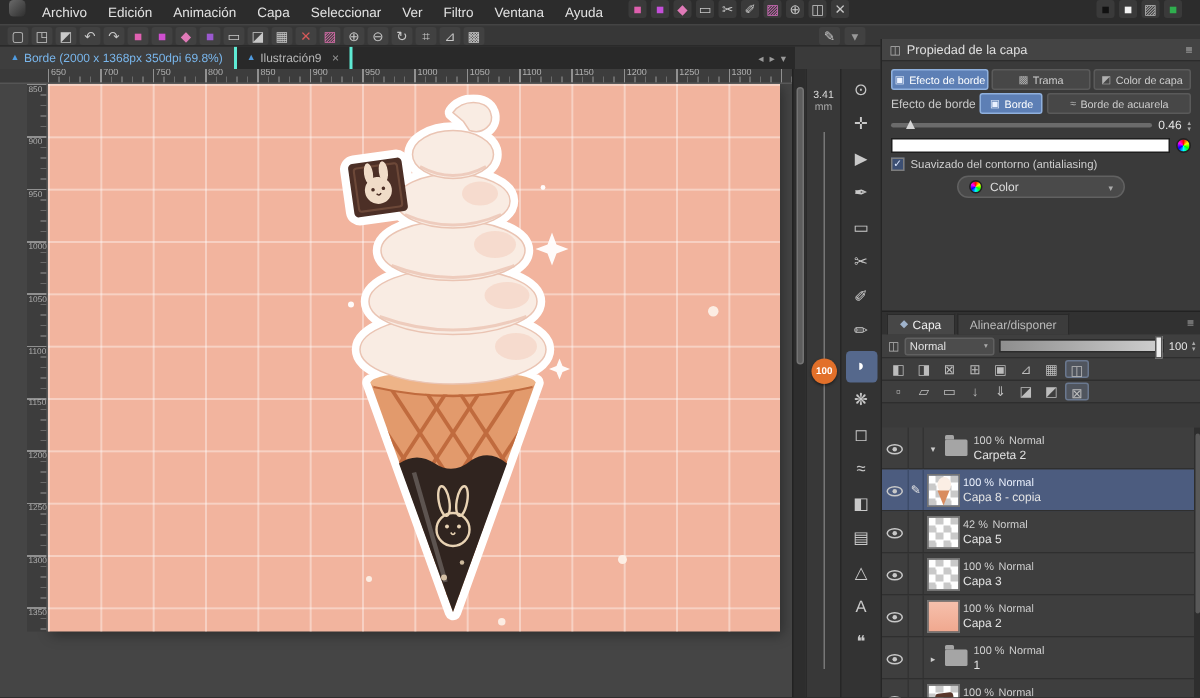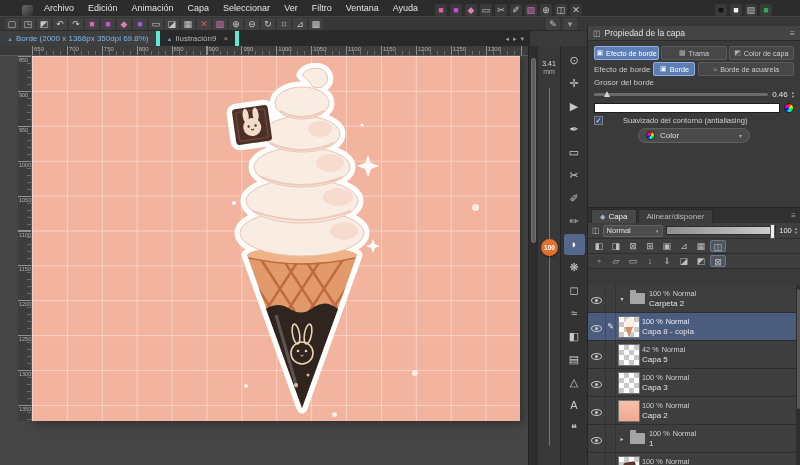--- a/index.html
+++ b/index.html
@@ -1,34 +1,34 @@
 <!DOCTYPE html>
 <html><head>
 <meta charset="utf-8">
 <style>
   html,body{margin:0;padding:0;background:#1e1e1e;font-family:"Liberation Sans",sans-serif;}
   .app{position:relative;width:800px;height:465px;background:#3a3a3a;overflow:hidden;color:#ddd;}
   .app *{box-sizing:border-box;}
 
   
-  .menubar{position:absolute;left:0;top:0;right:0;height:16px;background:#2c2c2c;display:flex;align-items:flex-end;padding:0 22px;z-index:30;}
+  .menubar{position:absolute;left:0;top:0;right:0;height:16px;background:#2c2c2c;display:flex;align-items:flex-start;padding:0 6px;z-index:30;}
   .applogo{width:11px;height:11px;border-radius:3px;background:linear-gradient(135deg,#6a6a6a,#2f2f2f);margin-right:4px;flex:none;}
   .menu-item{padding:0 7px;font-size:9px;color:#e2e2e2;line-height:16px;white-space:nowrap;}
   .mbcluster{display:flex;gap:3px;align-items:center;margin-left:10px;}
   .mbcluster.far{margin-left:auto;margin-right:6px;}
   .mbicon{width:12px;height:12px;font-size:9px;line-height:12px;text-align:center;background:#3a3a3a;border-radius:2px;color:#c5c5c5;}
 
   
   .toolbar2{position:absolute;left:0;top:16px;right:0;height:15px;background:#373737;border-top:1px solid #444;border-bottom:1px solid #2a2a2a;display:flex;align-items:center;gap:2px;padding:0 5px;z-index:20;}
   .tbicon{width:14px;height:12px;font-size:9px;line-height:12px;text-align:center;background:#414141;border-radius:2px;color:#c8c8c8;flex:none;}
   .tbright{display:flex;gap:3px;margin-left:auto;margin-right:218px;}
 
   
   .tabbar{position:absolute;left:0;top:31px;width:530px;height:15px;background:#292929;display:flex;align-items:stretch;z-index:10;}
-  .tab{display:flex;align-items:center;gap:3px;padding:0 7px;font-size:8px;color:#b5b5b5;border-right:4px solid #5eead4;white-space:nowrap;}
+  .tab{display:flex;align-items:center;gap:3px;padding:0 7px;font-size:8px;color:#b5b5b5;border-right:2px solid #5eead4;white-space:nowrap;}
   .tab .ticon{color:#4f9be0;font-size:6px;}
   .tab.active{background:#3e3e3e;color:#79b6ec;}
   .tab .close{color:#9a9a9a;margin-left:4px;font-size:8px;}
   .tabnav{display:flex;align-items:center;gap:4px;margin-left:auto;padding:0 6px;}
   .tabnav span{color:#9a9a9a;font-size:7px;}
 
   
   .viewport{position:absolute;left:0;top:46px;width:528px;height:419px;background:#454545;overflow:hidden;}
   .ruler-corner{position:absolute;left:0;top:46px;width:32px;height:10px;background:#3a3a3a;border-bottom:1px solid #555;z-index:6;}
   .ruler-top{position:absolute;left:32px;top:46px;width:496px;height:10px;background:#3d3d3d;border-bottom:1px solid #585858;z-index:6;
@@ -76,21 +76,21 @@
   .inline-row .lab{font-size:8px;color:#c9c9c9;flex:none;}
   .slrow{display:flex;align-items:center;gap:4px;margin:3px 0 4px 0;}
   .sltrack{flex:1;height:3px;background:#6b6b6b;border-radius:2px;position:relative;}
   .sltrack .slthumb{position:absolute;left:6%;top:-2px;width:0;height:0;border-left:3px solid transparent;border-right:3px solid transparent;border-bottom:6px solid #d5d5d5;}
   .slval{font-size:8px;color:#e5e5e5;}
   .spin{display:flex;flex-direction:column;line-height:4px;font-size:4.5px;color:#aaa;}
   .swatchrow{display:flex;align-items:center;gap:4px;margin:2px 0 3px 0;}
   .swatch{flex:1;height:10px;background:#fff;border:1px solid #1e1e1e;}
   .wheel{width:10px;height:10px;border-radius:50%;flex:none;border:1px solid #222;
     background:conic-gradient(#f00,#ff0,#0f0,#0ff,#00f,#f0f,#f00);}
-  .cbrow{display:flex;align-items:center;gap:20px;margin:3px 0;}
+  .cbrow{display:flex;align-items:center;gap:4px;margin:3px 0;}
   .cb{width:9px;height:9px;background:#3c4f73;border:1px solid #7d7d7d;color:#dce8ff;font-size:7px;line-height:8px;text-align:center;flex:none;}
   .cblab{font-size:7.6px;color:#cfcfcf;}
   .dd{margin:3px auto 0 auto;width:112px;height:15px;background:#4a4a4a;border:1px solid #616161;border-radius:8px;display:flex;align-items:center;gap:5px;padding:0 7px;font-size:8px;color:#ddd;}
   .dd .arr{margin-left:auto;font-size:6px;color:#aaa;}
 
   
   .panel-capa{position:absolute;left:0;top:181px;width:213px;bottom:0;background:#3a3a3a;border-top:1px solid #222;}
   .ltabs{display:flex;align-items:flex-end;height:15px;background:#313131;padding-left:3px;gap:1px;}
   .ltab{height:14px;line-height:14px;padding:0 8px;font-size:8px;color:#bbb;background:#3c3c3c;border:1px solid #2a2a2a;border-bottom:none;display:flex;align-items:center;gap:3px;}
   .ltab.active{background:#474747;color:#eee;}
@@ -399,21 +399,20 @@
         <span class="lab">Efecto de borde</span>
         <div class="fx-btn active" style="flex:0 0 42px">
           <span class="bicon">▣</span>
           <span>Borde</span>
         </div>
         <div class="fx-btn" style="flex:1">
           <span class="bicon">≈</span>
           <span>Borde de acuarela</span>
         </div>
       </div>
-      <div class="plabel">Grosor del borde</div>
       <div class="slrow">
         <div class="sltrack">
             <div class="slthumb"></div>
           </div>
         <span class="slval">0.46</span>
         <span class="spin">
             <span>▴</span>
             <span>▾</span>
           </span>
       </div>

